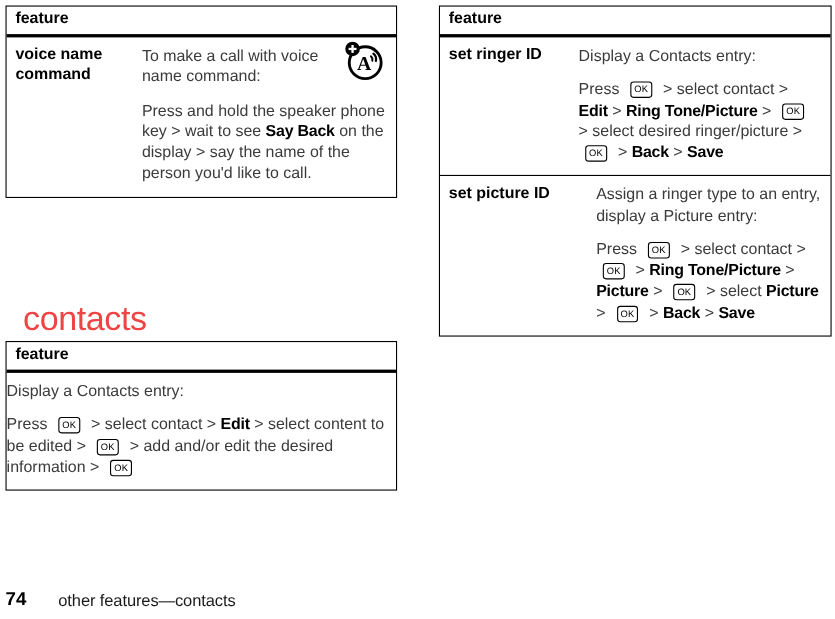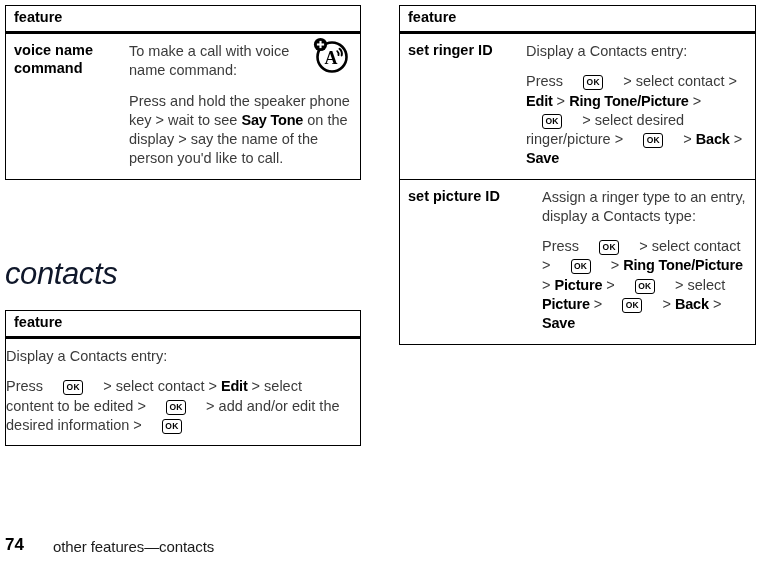--- a/index.html
+++ b/index.html
@@ -55,24 +55,24 @@
   .p { margin: 0 0 11px 0; }
   .p:last-child { margin-bottom: 0; }
   .b { font-weight: bold; color: #000000; letter-spacing: -0.2px; }
 
   
   .okkey {
     display: inline-block;
     border: 1.6px solid #000;
     border-radius: 3px;
     font-size: 8.5px;
-    font-weight: bold;
+    font-weight: normal;
     line-height: 1;
     padding: 2px 2.5px 2.5px 2.5px;
-    margin: 0 16px;
+    margin: 0 6px;
     vertical-align: 1px;
     color: #000;
     letter-spacing: 0.2px;
     font-family: "Liberation Sans", sans-serif;
   }
 
   
   .voice-icon {
     position: absolute;
     right: 8px;
@@ -81,23 +81,22 @@
     height: 38px;
   }
 
   
   .section-heading {
     position: absolute;
     font-size: 31px;
     line-height: 1;
     font-weight: normal;
     letter-spacing: -0.4px;
-    color: #0f172a;
-    margin: 0;
-    font-style: italic;
+    color: #ef4444;
+    margin: 16px;
   }
 
   
   .footer {
     position: absolute;
     left: 5px;
     bottom: 8px;
     display: flex;
     align-items: flex-end;
   }
@@ -126,21 +125,21 @@
           <span class="voice-icon"><svg viewBox="0 0 40 38" width="40" height="38">
               <circle cx="20" cy="21" r="14.5" fill="none" stroke="#000" stroke-width="2.6"></circle>
               <text x="19" y="28" font-family="Liberation Serif, serif" font-size="18" font-weight="bold" text-anchor="middle" fill="#000">A</text>
               <circle cx="8.5" cy="8.5" r="6.6" fill="#000"></circle>
               <rect x="7.45" y="4.9" width="2.1" height="7.2" fill="#fff"></rect>
               <rect x="4.9" y="7.45" width="7.2" height="2.1" fill="#fff"></rect>
               <path d="M27.5 12.8 q3.1 2.6 2.2 6.6" fill="none" stroke="#000" stroke-width="2" stroke-linecap="round"></path>
               <path d="M25.2 15.2 q1.8 1.6 1.3 4.0" fill="none" stroke="#000" stroke-width="1.8" stroke-linecap="round"></path>
             </svg></span>
           <div class="p" style="padding-right: 52px;">To make a call with voice name command:</div>
-          <div class="p">Press and hold the speaker phone key &gt; wait to see <span class="b">Say Tone</span> on the display &gt; say the name of the person you'd like to call.</div>
+          <div class="p">Press and hold the speaker phone key &gt; wait to see <span class="b">Say Back</span> on the display &gt; say the name of the person you'd like to call.</div>
         </div>
       </div>
     </div>
 
   <h1 class="section-heading" style="left:5px; top:258px;">contacts</h1>
 
   <div class="spec-table" id="tbl-1" style="left:5px; top:310px; width:356px;">
       <div class="thead">feature</div>
       <div class="trow">
         <div class="tcell-desc">
@@ -155,21 +154,21 @@
       <div class="trow">
         <div class="tcell-term" style="width: 126px; min-width: 126px;">set ringer ID</div>
         <div class="tcell-desc">
           <div class="p">Display a Contacts entry:</div>
           <div class="p">Press <span class="okkey">OK</span> &gt; select contact &gt; <span class="b">Edit</span> &gt; <span class="b">Ring Tone/Picture</span> &gt; <span class="okkey">OK</span> &gt; select desired ringer/picture &gt; <span class="okkey">OK</span> &gt; <span class="b">Back</span> &gt; <span class="b">Save</span></div>
         </div>
       </div>
       <div class="trow">
         <div class="tcell-term" style="width: 126px; min-width: 126px;">set picture ID</div>
         <div class="tcell-desc">
-          <div class="p">Assign a ringer type to an entry, display a Contacts type:</div>
+          <div class="p">Assign a ringer type to an entry, display a Picture entry:</div>
           <div class="p">Press <span class="okkey">OK</span> &gt; select contact &gt; <span class="okkey">OK</span> &gt; <span class="b">Ring Tone/Picture</span> &gt; <span class="b">Picture</span> &gt; <span class="okkey">OK</span> &gt; select <span class="b">Picture</span> &gt; <span class="okkey">OK</span> &gt; <span class="b">Back</span> &gt; <span class="b">Save</span></div>
         </div>
       </div>
     </div>
 
   <div class="footer">
     <span class="folio">74</span>
     <span class="running-head">other features—contacts</span>
   </div>
 

